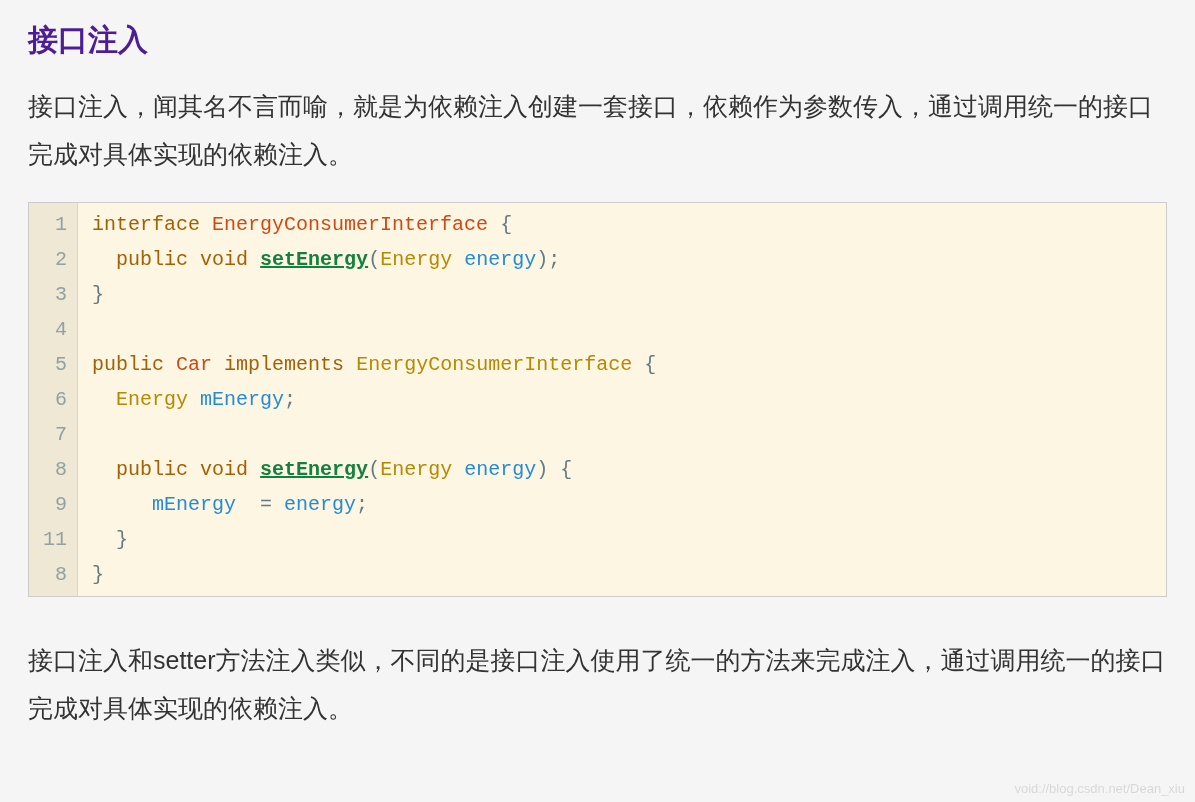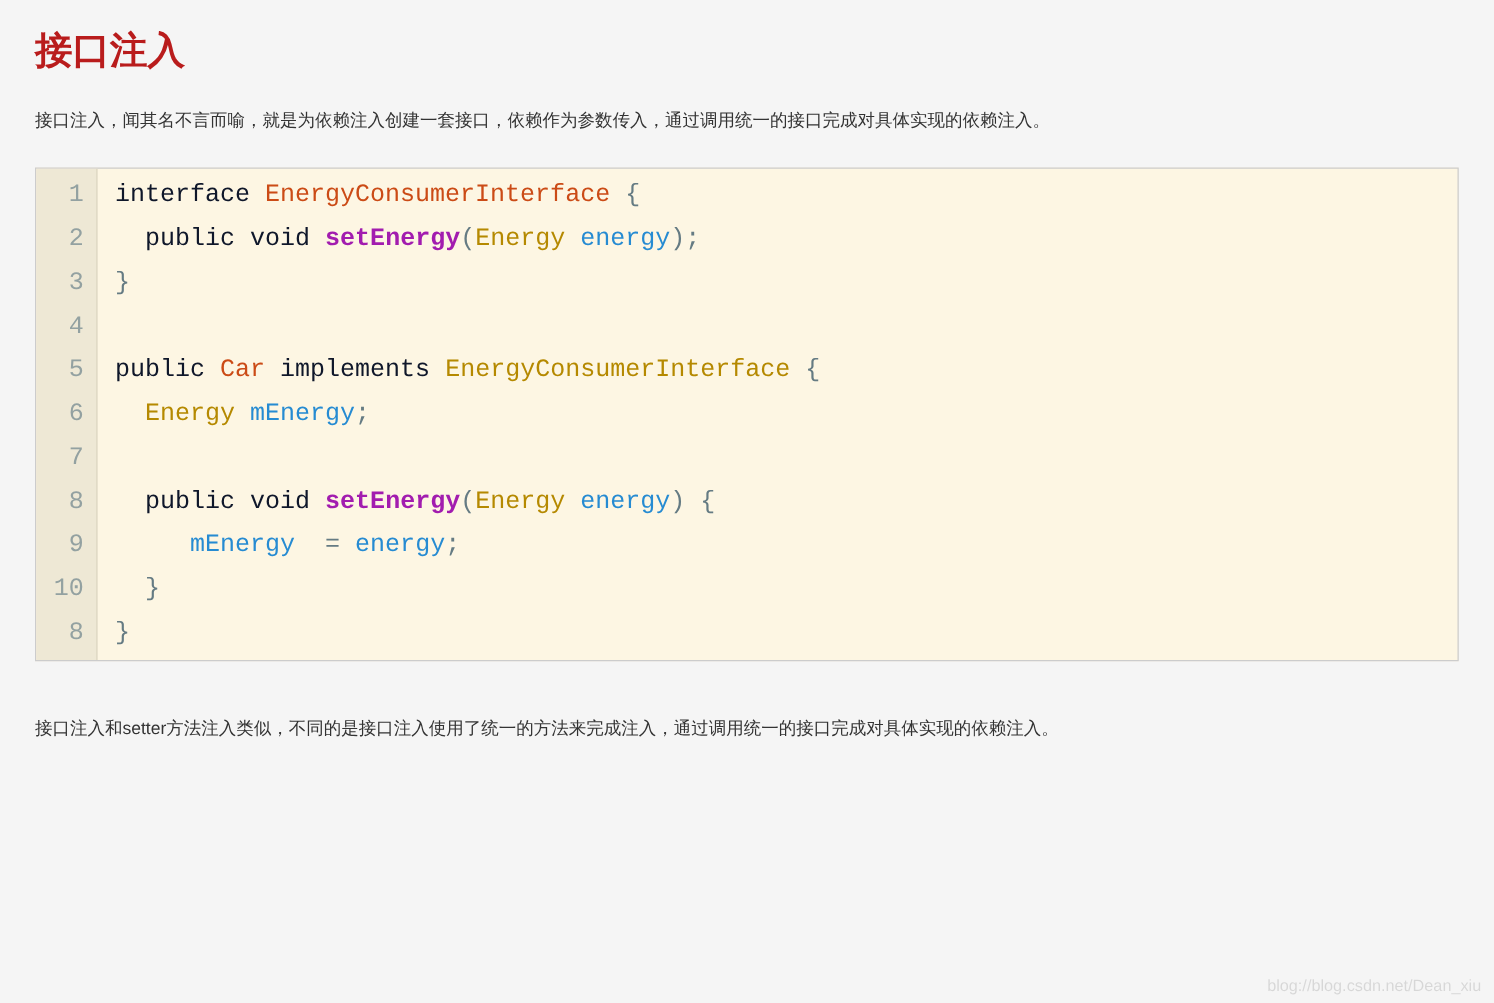--- a/index.html
+++ b/index.html
@@ -6,25 +6,25 @@
   body {
     background: #f5f5f5;
     font-family: -apple-system, BlinkMacSystemFont, "Segoe UI", "PingFang SC", "Hiragino Sans GB", "Microsoft YaHei", sans-serif;
     color: #333;
     padding: 20px 28px;
     width: 1195px;
   }
   h2 {
     font-size: 30px;
     font-weight: bold;
-    color: #b91c1c;
+    color: #4c1d95;
     margin-bottom: 22px;
   }
   p {
-    font-size: 14px;
+    font-size: 25px;
     line-height: 1.9;
     color: #333;
     margin-bottom: 24px;
   }
   .code-block {
     border: 1px solid #ccc;
     background: #fdf6e3;
     display: flex;
     font-family: "Consolas", "Monaco", "Courier New", monospace;
     font-size: 20px;
@@ -39,24 +39,24 @@
     user-select: none;
     border-right: 1px solid #ddd6c1;
   }
   .gutter div { }
   .code {
     padding: 4px 14px;
     white-space: pre;
     color: #657b83;
     flex: 1;
   }
-  .kw { color: #0f172a; }       
+  .kw { color: #a16207; }       
   .typename { color: #cb4b16; } 
   .type2 { color: #b58900; }    
-  .method { color: #a21caf; font-weight: bold; } 
+  .method { color: #15803d; font-weight: bold; text-decoration: underline; } 
   .var { color: #268bd2; }      
   .punct { color: #657b83; }
   .watermark {
     position: fixed;
     right: 10px;
     bottom: 6px;
     font-size: 13px;
     color: rgba(0,0,0,0.12);
     font-family: sans-serif;
   }
@@ -72,31 +72,31 @@
   <div class="gutter">
     <div>1</div>
     <div>2</div>
     <div>3</div>
     <div>4</div>
     <div>5</div>
     <div>6</div>
     <div>7</div>
     <div>8</div>
     <div>9</div>
-    <div>10</div>
+    <div>11</div>
     <div>8</div>
   </div>
   <div class="code"><span class="kw">interface</span> <span class="typename">EnergyConsumerInterface</span> <span class="punct">{</span>
   <span class="kw">public</span> <span class="kw">void</span> <span class="method">setEnergy</span><span class="punct">(</span><span class="type2">Energy</span> <span class="var">energy</span><span class="punct">)</span><span class="punct">;</span>
 <span class="punct">}</span>
 
 <span class="kw">public</span> <span class="typename">Car</span> <span class="kw">implements</span> <span class="type2">EnergyConsumerInterface</span> <span class="punct">{</span>
   <span class="type2">Energy</span> <span class="var">mEnergy</span><span class="punct">;</span>
 
   <span class="kw">public</span> <span class="kw">void</span> <span class="method">setEnergy</span><span class="punct">(</span><span class="type2">Energy</span> <span class="var">energy</span><span class="punct">)</span> <span class="punct">{</span>
      <span class="var">mEnergy</span>  <span class="punct">=</span> <span class="var">energy</span><span class="punct">;</span>
   <span class="punct">}</span>
 <span class="punct">}</span></div>
 </div>
 
 <p>接口注入和setter方法注入类似，不同的是接口注入使用了统一的方法来完成注入，通过调用统一的接口完成对具体实现的依赖注入。</p>
 
-<div class="watermark">blog://blog.csdn.net/Dean_xiu</div>
+<div class="watermark">void://blog.csdn.net/Dean_xiu</div>
 
 </body></html>

